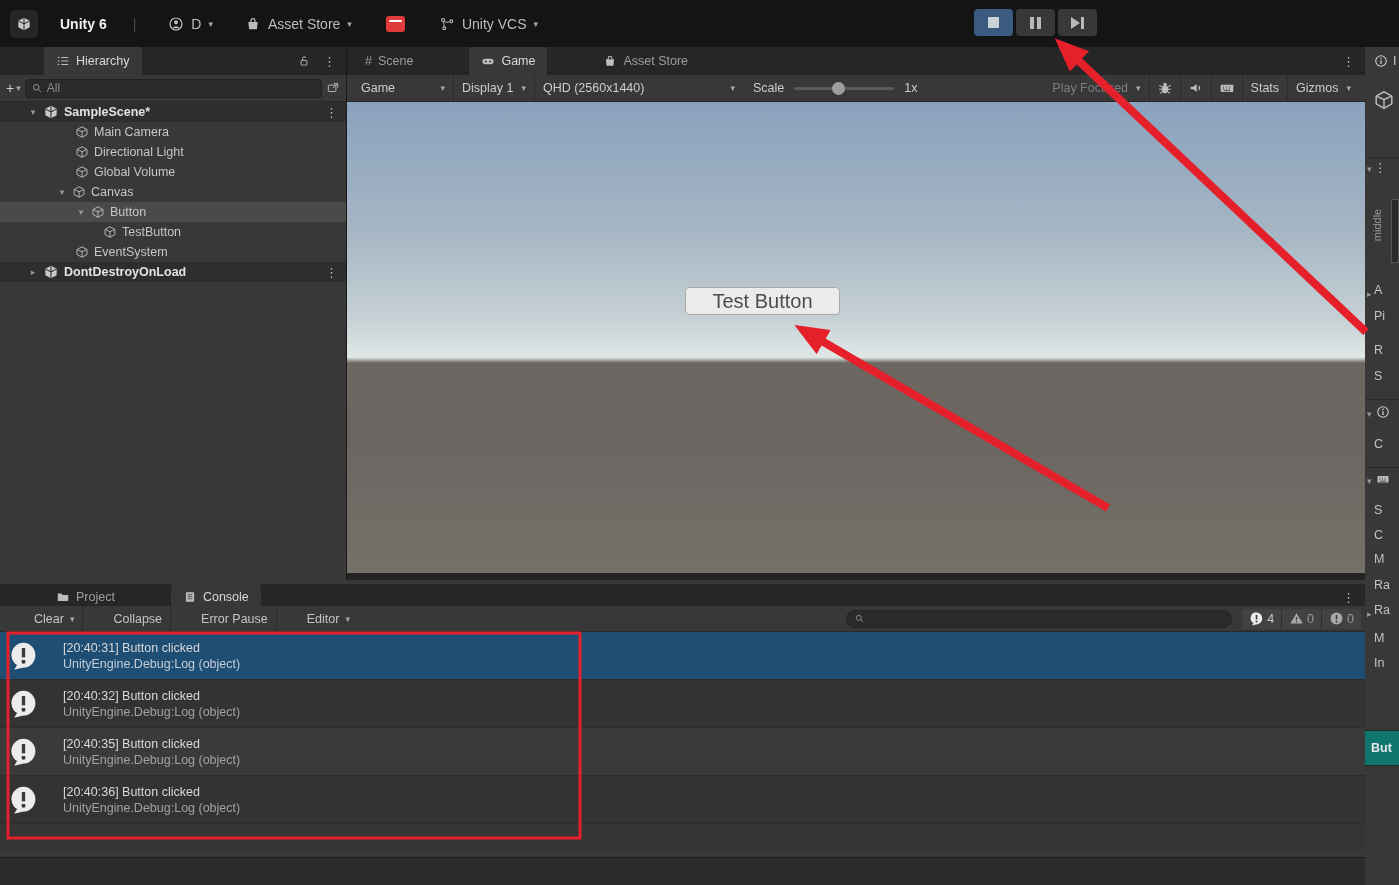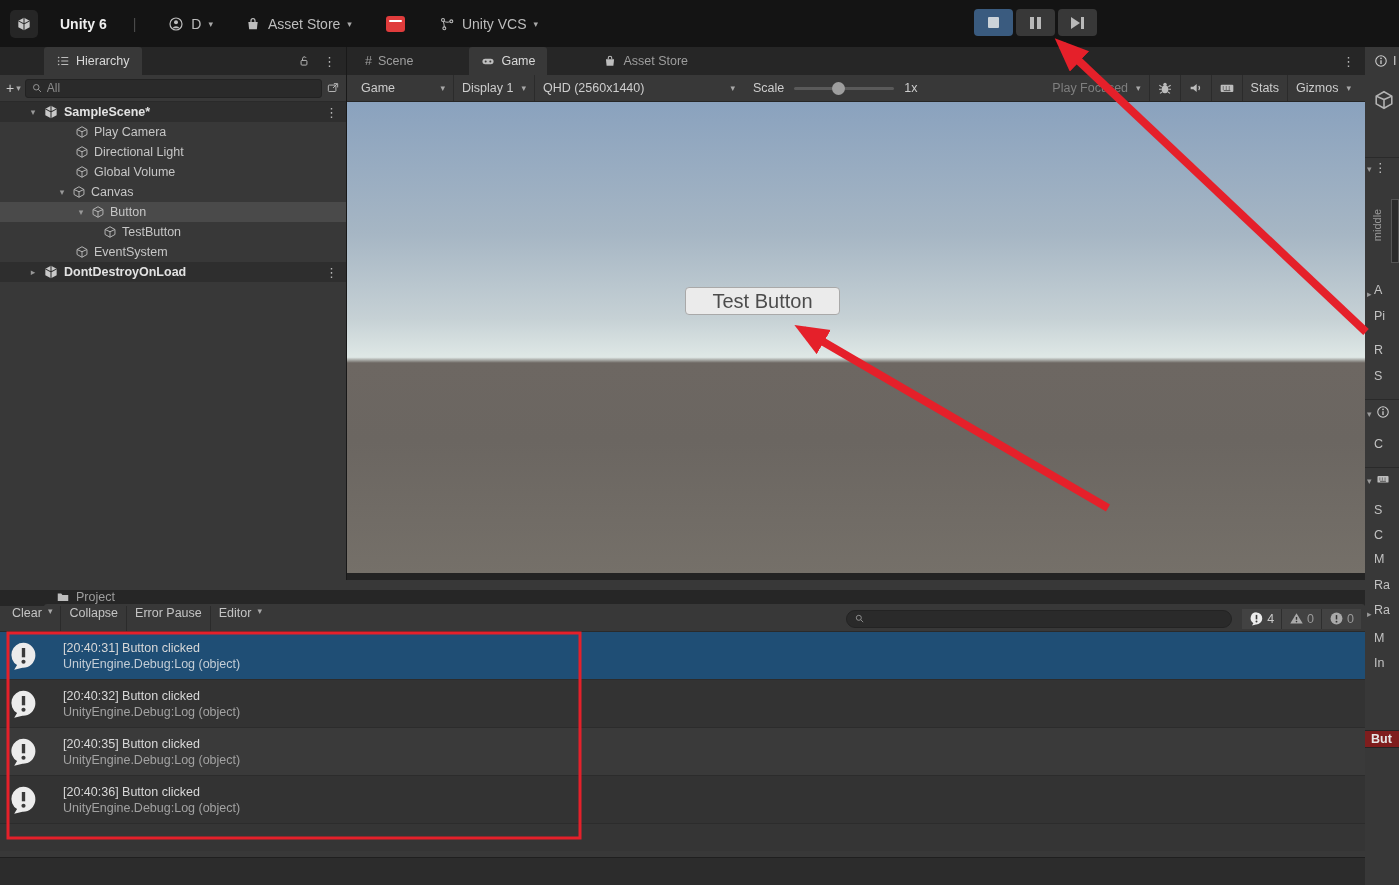--- a/index.html
+++ b/index.html
@@ -71,23 +71,23 @@
   .slider .knob{position:absolute;left:38px;top:-5px;width:13px;height:13px;border-radius:50%;background:#9e9e9e;}
   .dim{color:#7f7f7f;}
   .icon-btn{width:30px;height:100%;display:flex;align-items:center;justify-content:center;}
   .viewport{position:absolute;left:0;top:55px;width:1018px;height:471px;
     background:linear-gradient(180deg,#8aa2be 0%,#a6b6c4 28%,#c6d1d5 46%,#dfe8e6 54.2%,#6d6762 55.4%,#6b6661 72%,#757069 100%);}
   .test-btn{position:absolute;left:338px;top:185px;width:155px;height:28px;background:#ebebeb;border:1px solid #a9a9a9;border-radius:4px;color:#4c4c4c;font-size:20px;display:flex;align-items:center;justify-content:center;}
   .vp-bottom{position:absolute;left:0;top:526px;width:1018px;height:7px;background:#232323;}
 
   
   .bottom-panel{position:absolute;left:0;top:580px;width:1365px;height:305px;background:var(--panel);}
-  .bottom-panel .tabstrip{left:0;top:10px;width:1365px;height:26px;flex-direction:column;}
+  .bottom-panel .tabstrip{left:0;top:4px;width:1365px;height:26px;}
   .c-toolbar{position:absolute;left:0;top:26px;width:1365px;height:26px;background:var(--panel);border-bottom:1px solid #2a2a2a;display:flex;align-items:center;padding:0 4px;color:#c4c4c4;font-size:12.5px;}
-  .c-btn{padding:0 8px;height:100%;display:flex;gap:6px;}
+  .c-btn{padding:0 8px;height:100%;display:flex;align-items:center;gap:6px;margin-left:22px;}
   .c-search{margin-left:auto;margin-right:10px;width:386px;height:18px;background:var(--input);border:1px solid #232323;border-radius:10px;display:flex;align-items:center;gap:5px;padding:0 7px;}
   .c-search input{flex:1;background:transparent;border:none;outline:none;color:#cfcfcf;font-size:12px;min-width:0;}
   .badge{display:flex;align-items:center;gap:3px;padding:0 7px;height:20px;background:#424242;border-right:1px solid #2e2e2e;color:#c8c8c8;font-size:12.5px;}
   .badge .ico{width:15px;height:15px;}
   .badge .zero{color:#9a9a9a;}
   .log-list{position:absolute;left:0;top:52px;width:1365px;height:219px;background:#353535;}
   .log-row{height:48px;display:flex;align-items:center;gap:24px;padding:0 8px;border-bottom:1px solid #2c2c2c;background:#333333;}
   .log-row:nth-child(odd){background:#3a3a3a;}
   .log-row.selected{background:var(--c-selection) !important;}
   .log-icon{width:31px;height:31px;flex:none;}
@@ -97,21 +97,21 @@
   .status-bar{position:absolute;left:0;top:277px;width:1365px;height:28px;background:#2c2c2c;border-top:1px solid #1f1f1f;}
 
   
   .right-strip{position:absolute;left:1365px;top:47px;width:34px;height:838px;background:var(--panel);overflow:hidden;}
   .rs-tab{position:absolute;left:0;top:0;width:34px;height:28px;display:flex;align-items:center;gap:5px;padding-left:9px;color:#d0d0d0;font-size:12.5px;background:var(--panel);}
   .rs-item{position:absolute;left:9px;white-space:nowrap;color:#c2c2c2;font-size:12.5px;}
   .rs-caret{position:absolute;left:2px;color:#989898;font-size:9px;}
   .rs-hr{position:absolute;left:0;width:34px;height:1px;background:#2a2a2a;}
   .rs-middle{position:absolute;left:-12px;top:172px;width:48px;text-align:center;transform:rotate(-90deg);color:#9a9a9a;font-size:11px;}
   .rs-box{position:absolute;left:26px;top:152px;width:8px;height:64px;background:#2a2a2a;border:1px solid #555;}
-  .rs-btn-hdr{position:absolute;left:0;top:683px;width:34px;height:18px;background:#7f1d1d;border-top:1px solid #242424;border-bottom:1px solid #242424;display:flex;align-items:center;padding-left:6px;color:#e6e6e6;font-weight:bold;font-size:12.5px;white-space:nowrap;}
+  .rs-btn-hdr{position:absolute;left:0;top:683px;width:34px;height:36px;background:#0f766e;border-top:1px solid #242424;border-bottom:1px solid #242424;display:flex;align-items:center;padding-left:6px;color:#e6e6e6;font-weight:bold;font-size:12.5px;white-space:nowrap;}
 
   
   #overlay-svg{position:absolute;left:0;top:0;width:1399px;height:885px;pointer-events:none;z-index:50;}
 </style>
 </head>
 <body>
 
 <svg width="0" height="0" style="position:absolute">
   <defs>
     <symbol id="i-unity" viewBox="0 0 24 24">
@@ -290,21 +290,21 @@
         <svg class="ico16">
             <use href="#i-unity"></use>
           </svg>
         <span class="lbl">SampleScene*</span>
         <span class="kebab">⋮</span>
       </div>
       <div class="h-row r-d1">
         <svg class="ico">
             <use href="#i-cube"></use>
           </svg>
-        <span>Play Camera</span>
+        <span>Main Camera</span>
       </div>
       <div class="h-row r-d1">
         <svg class="ico">
             <use href="#i-cube"></use>
           </svg>
         <span>Directional Light</span>
       </div>
       <div class="h-row r-d1">
         <svg class="ico">
             <use href="#i-cube"></use>

